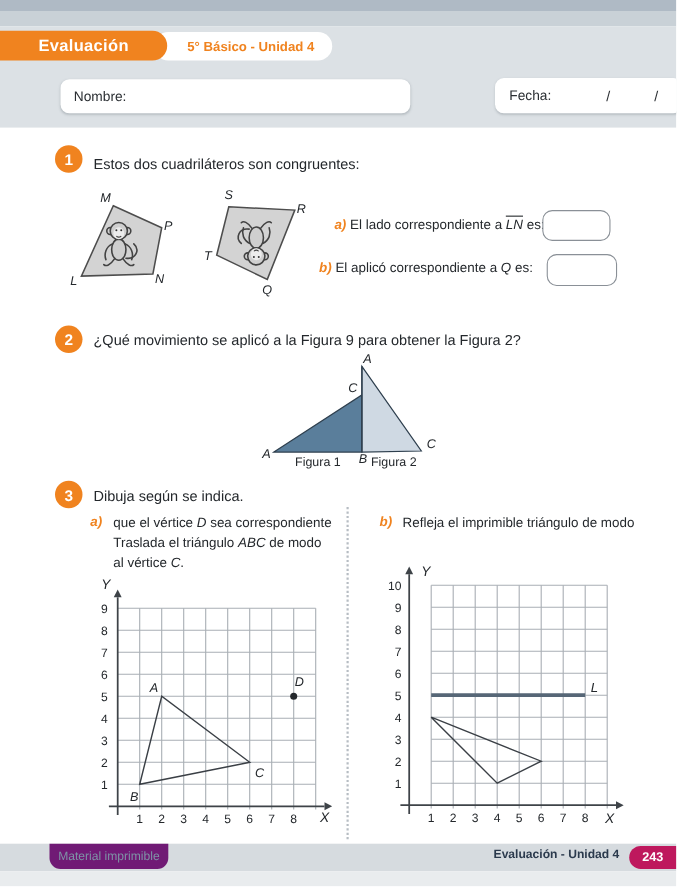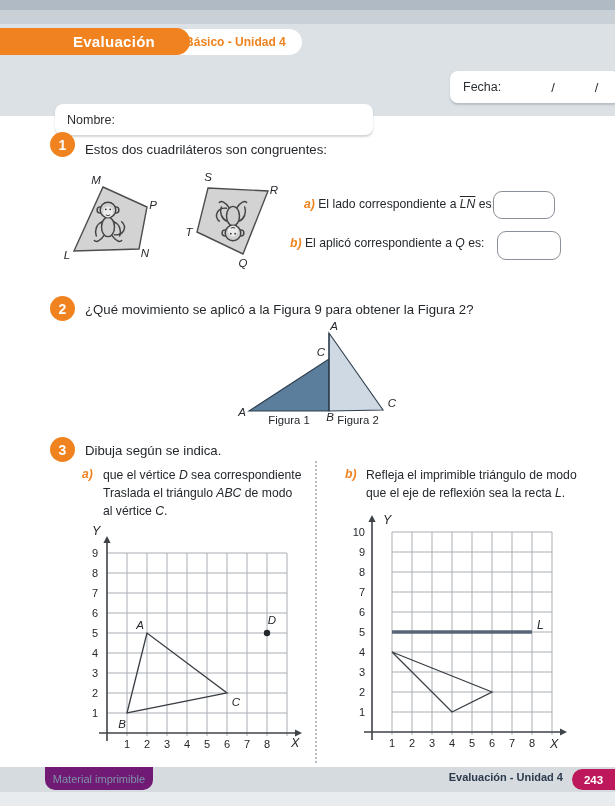--- a/index.html
+++ b/index.html
@@ -7,25 +7,25 @@
         font-family:"Liberation Sans","DejaVu Sans",sans-serif;color:#24282C;}
   .abs{position:absolute;}
   
   .strip1{left:0;top:0;width:615px;height:10px;background:#AFBAC5;}
   .strip2{left:0;top:10px;width:615px;height:14px;background:#C9D1D7;}
   .headerbg{left:0;top:24px;width:615px;height:92px;background:#DCE1E5;}
   .course-pill{left:140px;top:29px;width:148px;height:26px;background:#ffffff;border-radius:13px;
                display:flex;align-items:center;justify-content:center;padding-left:14px;
                font-weight:bold;font-size:12px;color:#F0831F;}
   .title-pill{left:0;top:28px;width:152px;height:27px;background:#F0831F;border-radius:0 14px 14px 0;
-              display:flex;align-items:center;justify-content:center;padding-left:38px;
+              display:flex;align-items:center;justify-content:center;
               font-weight:bold;font-size:15px;color:#ffffff;letter-spacing:.3px;}
   .field-box{background:#fff;border-radius:8px;box-shadow:0 1.5px 2px rgba(80,90,100,.25);
              display:flex;align-items:center;font-size:12.5px;color:#2B2F33;}
-  .nombre{left:55px;top:72px;width:306px;height:31px;padding-left:12px;margin-top:32px;}
+  .nombre{left:55px;top:72px;width:306px;height:31px;padding-left:12px;}
   .fecha{left:450px;top:71px;width:157px;height:32px;padding-left:13px;}
   .fecha .slash{font-size:13px;}
   .s1{margin-left:50px;} .s2{margin-left:40px;}
   
   .qcircle{width:25px;height:25px;border-radius:50%;background:#F0831F;color:#fff;
            font-weight:bold;font-size:14px;display:flex;align-items:center;justify-content:center;}
   .prompt{font-size:13.2px;color:#24282C;}
   .letter{color:#F0831F;font-weight:bold;font-style:italic;font-size:12.2px;}
   .itemtext{font-size:12.2px;}
   .seg-m{font-style:italic;}
@@ -134,21 +134,20 @@
   <div class="abs letter" style="left:82px;top:467px;">a)</div>
   <div class="abs lines" style="left:103px;top:466px;">
     <div><span>que el vértice </span><span class="seg-m">D</span><span> sea correspondiente</span></div>
     <div><span>Traslada el triángulo </span><span class="seg-m">ABC</span><span> de modo</span></div>
     <div><span>al vértice </span><span class="seg-m">C</span><span>.</span></div>
   </div>
 
   <div class="abs letter" style="left:345px;top:467px;">b)</div>
   <div class="abs lines" style="left:366px;top:466px;">
     <div><span>Refleja el imprimible triángulo de modo</span></div>
-    <div><span>que el eje de reflexión sea la recta </span><span class="seg-m">L</span><span>.</span></div>
   </div>
 
   <div class="abs sep" style="left:315px;top:461px;height:302px;"></div>
 
   <svg id="grid-a" style="left:60px;top:520px;" width="250" height="236" viewBox="0 0 250 236">
       <line x1="67" y1="33" x2="67" y2="216" stroke="#A9AEB4" stroke-width="1"></line>
       <line x1="87" y1="33" x2="87" y2="216" stroke="#A9AEB4" stroke-width="1"></line>
       <line x1="107" y1="33" x2="107" y2="216" stroke="#A9AEB4" stroke-width="1"></line>
       <line x1="127" y1="33" x2="127" y2="216" stroke="#A9AEB4" stroke-width="1"></line>
       <line x1="147" y1="33" x2="147" y2="216" stroke="#A9AEB4" stroke-width="1"></line>

